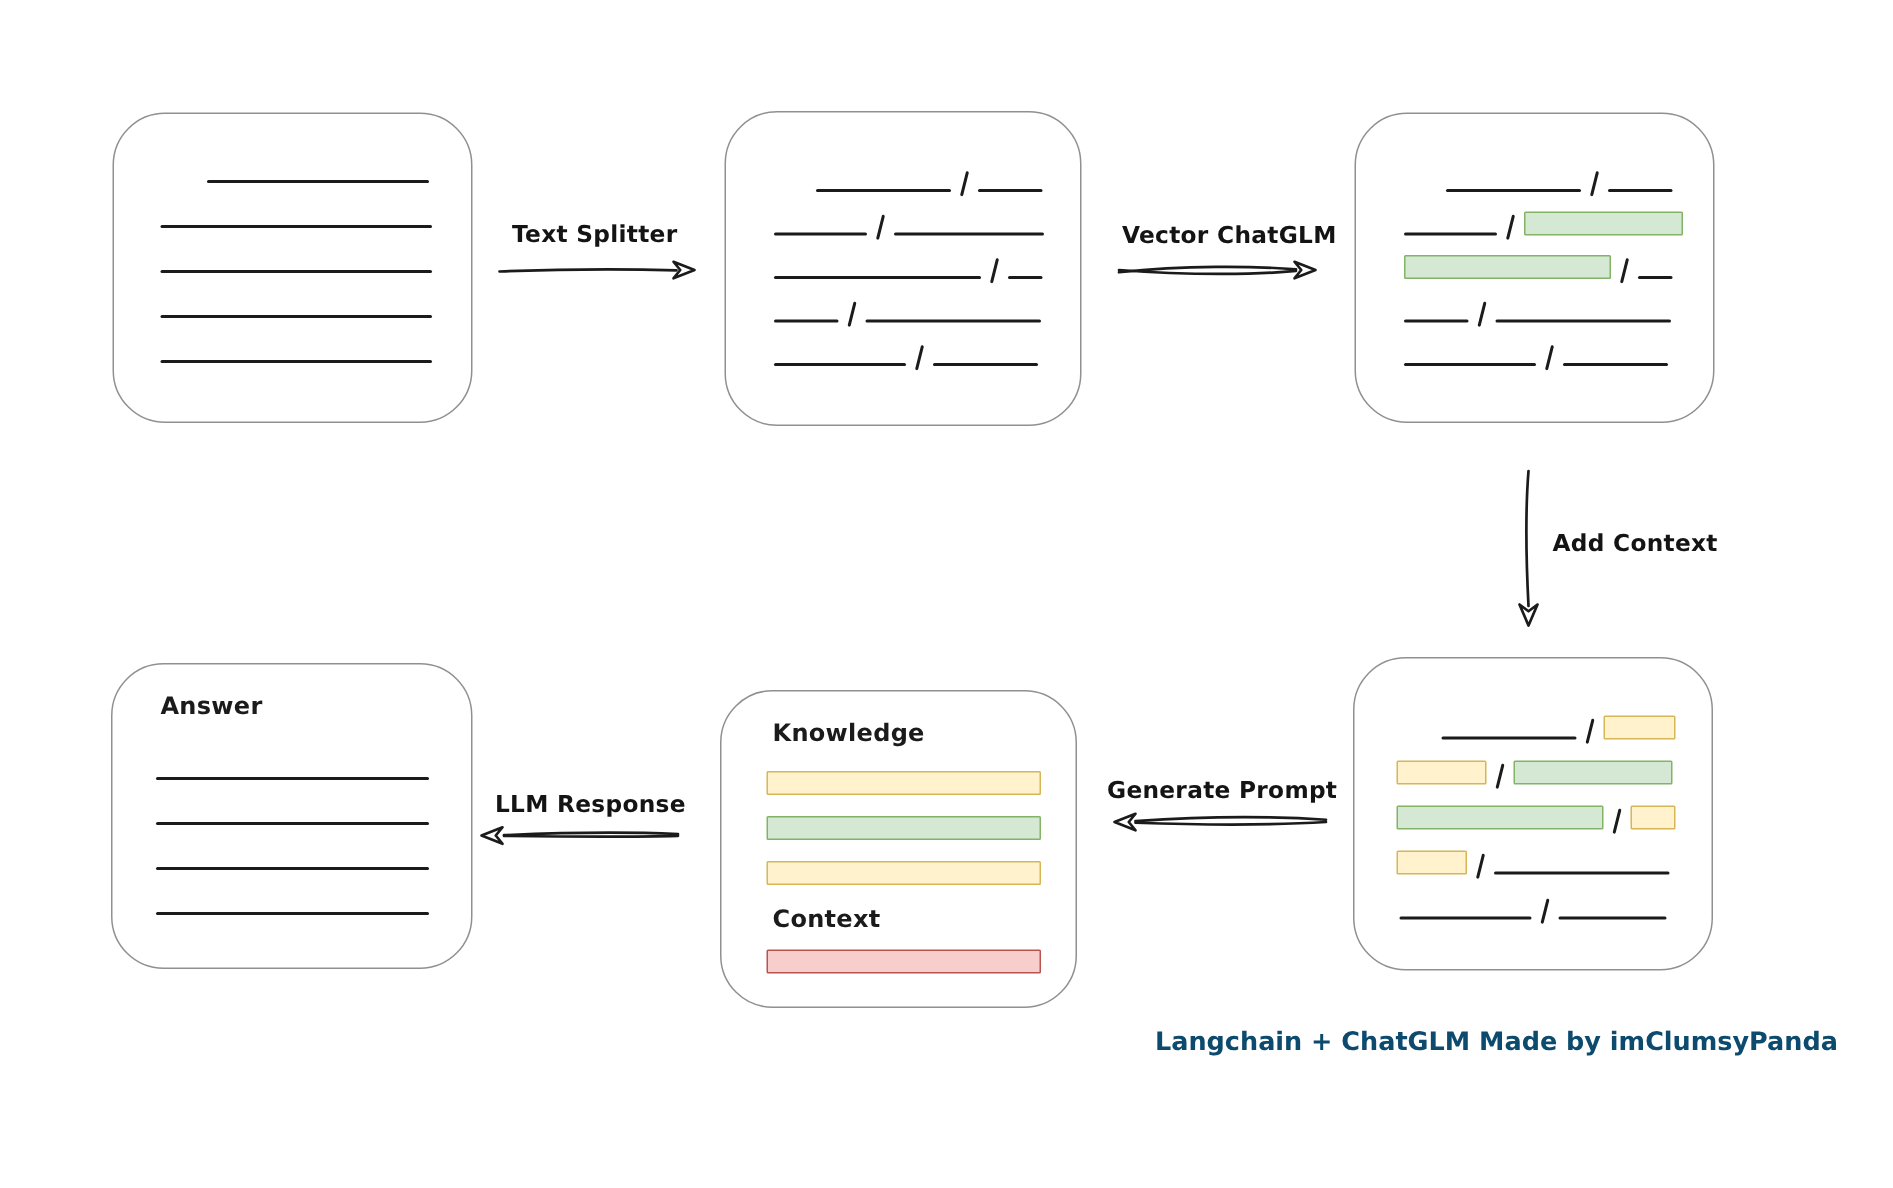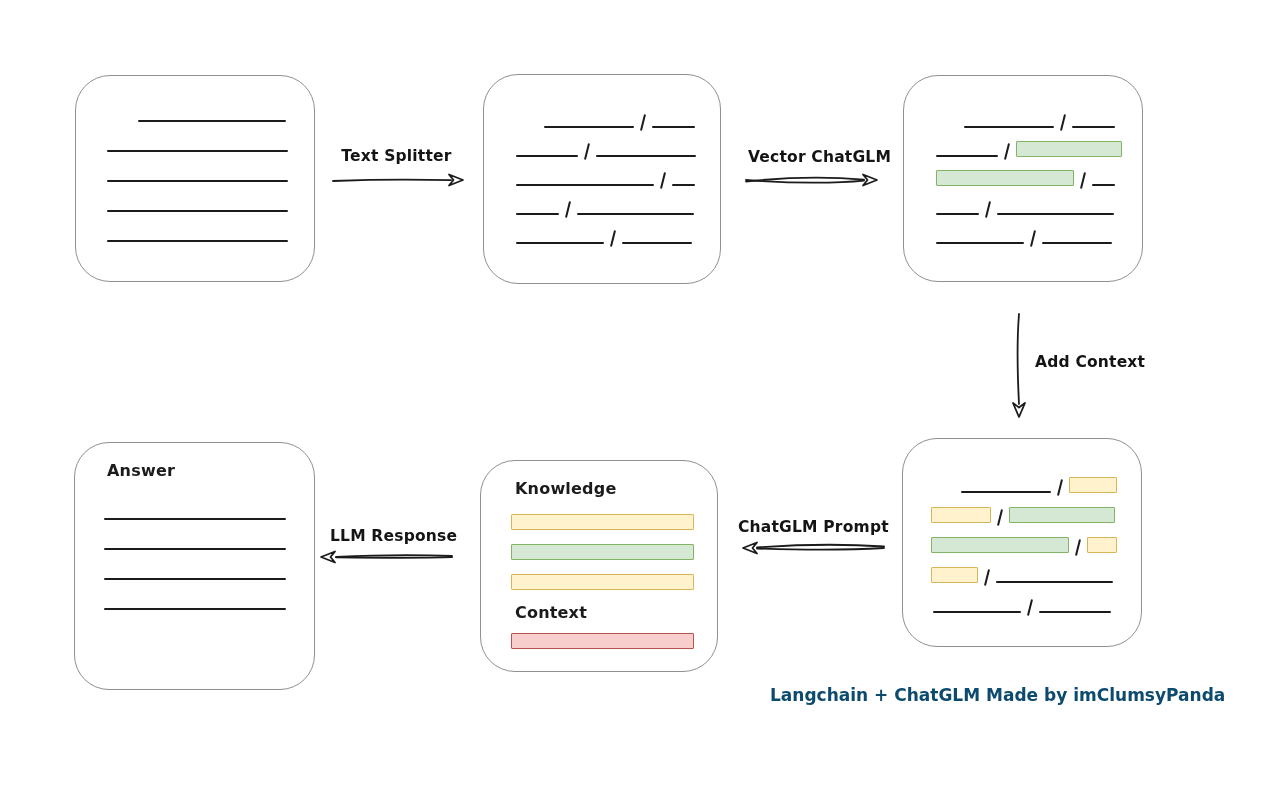--- a/index.html
+++ b/index.html
@@ -10,21 +10,21 @@
   .arrows{position:absolute;left:0;top:0;width:1262px;height:792px;pointer-events:none;}
   .box{
     position:absolute;background:#fff;border:1.5px solid var(--box-border,#909090);
     border-radius:35px;box-sizing:border-box;
   }
   .box-doc{left:75px;top:75px;width:240px;height:207px;padding:44px 8px 0 30px;}
   .box-chunks{left:483px;top:74px;width:238px;height:210px;padding:24px 6px 0 30px;}
   .box-search{left:903px;top:75px;width:240px;height:207px;padding:23px 6px 0 30px;}
   .box-context{left:902px;top:438px;width:240px;height:209px;padding:24px 6px 0 28px;}
   .box-prompt{left:480px;top:440px;width:238px;height:212px;padding:18px 8px 0 30px;margin-top:20px;}
-  .box-answer{left:74px;top:442px;width:241px;height:248px;padding:18px 8px 0 28px;}
+  .box-answer{left:74px;top:442px;width:241px;height:204px;padding:18px 8px 0 28px;}
   .doc-lines{display:flex;flex-direction:column;gap:28px;}
   .answer-lines{display:flex;flex-direction:column;gap:28px;margin-top:38px;}
   .plain-line{height:2px;background:var(--line,#1b1b1b);border-radius:1px;}
   .seg-row{display:flex;align-items:flex-end;height:29px;}
   .box-context .seg-row{height:30px;}
   .seg{display:inline-block;box-sizing:border-box;}
   .seg-line{height:2px;background:var(--line,#1b1b1b);border-radius:1px;}
   .fillbar{height:16px;border:1.5px solid;border-radius:1px;box-sizing:border-box;}
   .fillbar.green{background:var(--green-fill,#d5e8d4);border-color:var(--green-border,#82b366);}
   .fillbar.yellow{background:var(--yellow-fill,#fff2cc);border-color:var(--yellow-border,#d6b656);}
@@ -192,17 +192,17 @@
         <div class="plain-line" style="width: 182px; margin-left: 1px;"></div>
         <div class="plain-line" style="width: 182px; margin-left: 1px;"></div>
         <div class="plain-line" style="width: 182px; margin-left: 1px;"></div>
         <div class="plain-line" style="width: 182px; margin-left: 1px;"></div>
       </div>
   </div>
 
   <div class="lbl lbl-center" style="left:334px;top:147px;width:125px;">Text Splitter</div>
   <div class="lbl lbl-center" style="left:748px;top:148px;width:128px;">Vector ChatGLM</div>
   <div class="lbl" style="left:1035px;top:353px;">Add Context</div>
-  <div class="lbl lbl-center" style="left:738px;top:518px;width:146px;">ChatGLM Prompt</div>
+  <div class="lbl lbl-center" style="left:738px;top:518px;width:146px;">Generate Prompt</div>
   <div class="lbl lbl-center" style="left:330px;top:527px;width:124px;">LLM Response</div>
 
   <div class="credit">Langchain + ChatGLM Made by imClumsyPanda</div>
 </div>
 
 </body></html>

